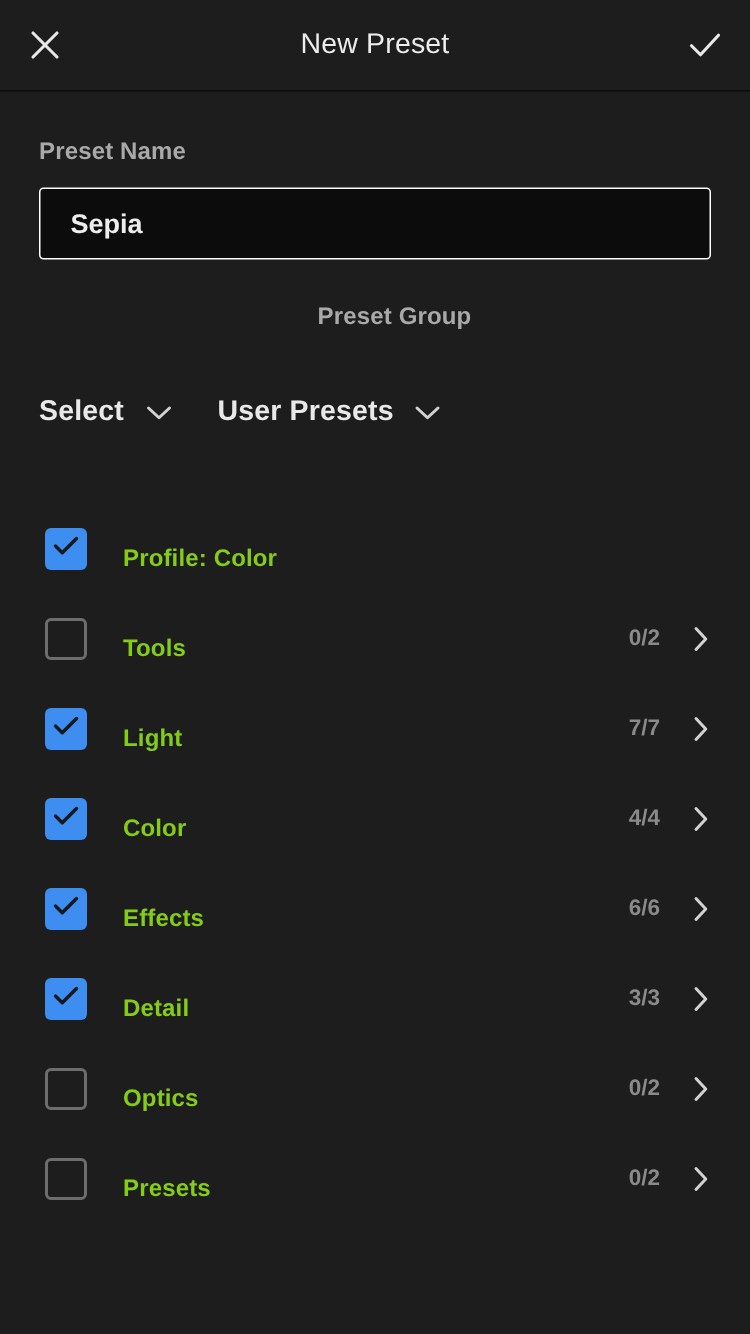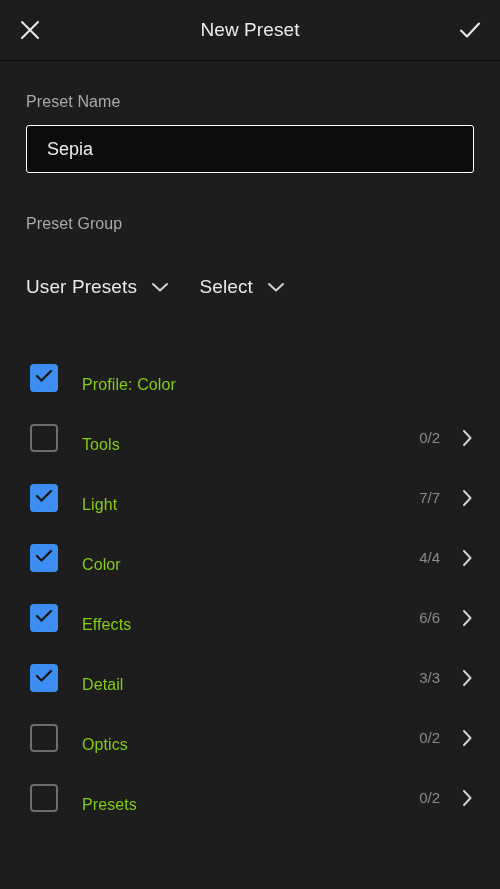--- a/index.html
+++ b/index.html
@@ -52,20 +52,21 @@
     cursor: pointer;
   }
   .icon-btn.left  { left: 0; }
   .icon-btn.right { right: 0; }
   .icon-btn svg { display: block; }
 
   
   .content {
     flex: 1 1 auto;
     padding: 0;
+    font-weight: bold;
   }
 
   .field-label {
     font-size: 16px;
     color: #a9a9a9;
     padding: 0 0 0 26px;
     letter-spacing: 0.1px;
   }
   .preset-name-label { margin-top: 32px; }
 
@@ -82,21 +83,21 @@
     display: flex;
     align-items: center;
     padding-left: 20px;
     cursor: text;
   }
   .text-input-value {
     font-size: 18px;
     color: #ededed;
   }
 
-  .preset-group-label { margin-top: 42px; }
+  .preset-group-label { margin-top: 30px; text-align: center; }
 
   .dropdown {
     display: inline-flex;
     align-items: center;
     gap: 14px;
     margin-left: 26px;
     cursor: pointer;
     height: 28px;
   }
   .dropdown-value {
@@ -199,38 +200,38 @@
     <div class="field-label preset-name-label">Preset Name</div>
 
     <div class="text-input-wrap">
       <div class="text-input">
         <span class="text-input-value">Sepia</span>
       </div>
     </div>
 
     <div class="field-label preset-group-label">Preset Group</div>
 
+    <div class="dropdown dropdown-2">
+      <span class="dropdown-value">Select</span>
+      <span class="chev-down">
+        <svg width="18" height="12" viewBox="0 0 18 12">
+          <path d="M2 3 L9 9.5 L16 3" stroke="#d2d2d2" stroke-width="2" stroke-linecap="round" stroke-linejoin="round" fill="none"></path>
+        </svg>
+      </span>
+    </div>
+
     <div class="dropdown dropdown-1">
       <span class="dropdown-value">User Presets</span>
       <span class="chev-down">
         <svg width="18" height="12" viewBox="0 0 18 12">
           <path d="M2 3 L9 9.5 L16 3" stroke="#d2d2d2" stroke-width="2" stroke-linecap="round" stroke-linejoin="round" fill="none"></path>
         </svg>
       </span>
     </div>
 
-    <div class="dropdown dropdown-2">
-      <span class="dropdown-value">Select</span>
-      <span class="chev-down">
-        <svg width="18" height="12" viewBox="0 0 18 12">
-          <path d="M2 3 L9 9.5 L16 3" stroke="#d2d2d2" stroke-width="2" stroke-linecap="round" stroke-linejoin="round" fill="none"></path>
-        </svg>
-      </span>
-    </div>
-
     <div class="checklist" id="checklist">
   <div class="check-row">
     <span class="checkbox on" style="background: rgb(61, 142, 240);">
       <span class="tick">
         <svg width="18" height="14" viewBox="0 0 18 14">
           <path d="M2 7 L6.5 11.5 L16 2" stroke="#15181c" stroke-width="2.3" stroke-linecap="round" stroke-linejoin="round" fill="none"></path>
         </svg>
       </span>
     </span>
     <span class="check-label">Profile: Color</span>

